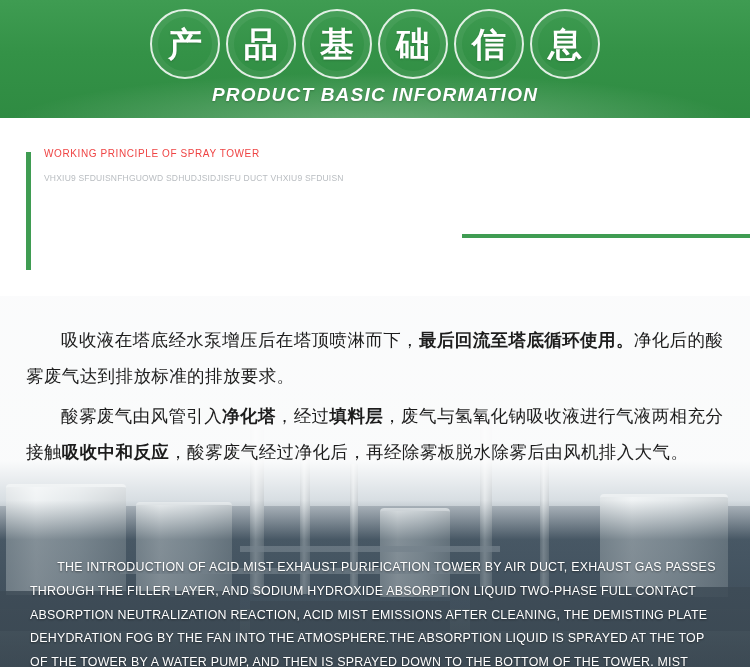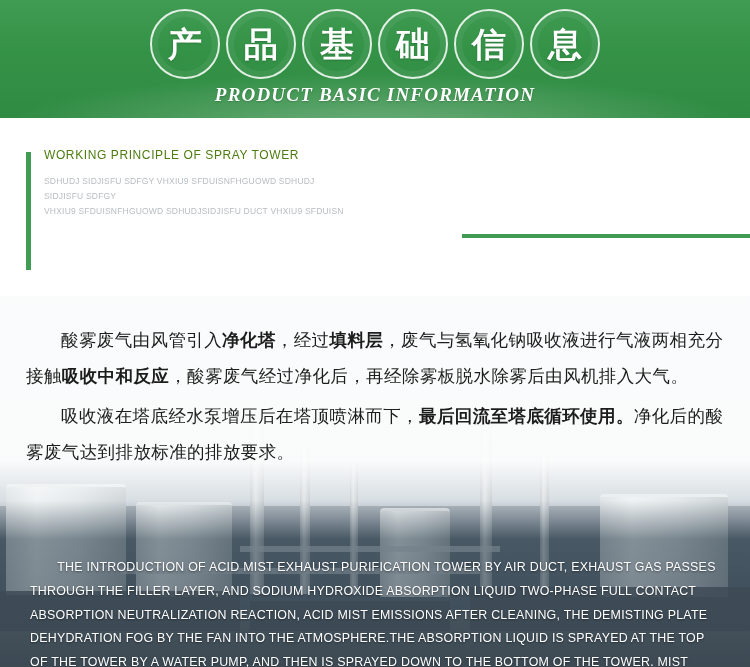--- a/index.html
+++ b/index.html
@@ -62,21 +62,21 @@
     text-shadow: 0 1px 2px rgba(0,0,0,0.18);
     box-shadow: inset 0 0 0 6px rgba(255,255,255,0.06);
   }
   .banner-sub {
     position: absolute;
     top: 84px;
     left: 0;
     width: 750px;
     text-align: center;
     color: #ffffff;
-    font-family: Liberation Serif, serif;
+    font-family: Liberation Sans, sans-serif;
     font-weight: bold;
     font-style: italic;
     font-size: 19px;
     letter-spacing: 1.2px;
     text-shadow: 0 1px 2px rgba(0,0,0,0.2);
   }
 
   
   .title-block {
     position: relative;
@@ -100,22 +100,22 @@
   .title-cn {
     color: #2f8b42;
     font-size: 31px;
     font-weight: bold;
     font-family: "DejaVu Sans", "Liberation Sans", sans-serif;
     letter-spacing: 1px;
     line-height: 1.2;
   }
   .title-en {
     margin-top: 8px;
-    color: #4d7c0f;
-    font-size: 12px;
+    color: #ef4444;
+    font-size: 10px;
     letter-spacing: 0.6px;
   }
   .title-filler {
     margin-top: 12px;
     color: #b9bdc1;
     font-size: 8.5px;
     line-height: 1.75;
     letter-spacing: 0.2px;
     max-width: 300px;
   }
@@ -241,21 +241,20 @@
       <div class="cn-circle">息</div>
     </div>
     <div class="banner-sub">PRODUCT BASIC INFORMATION</div>
   </div>
 
   <div class="title-block">
     <div class="title-inner">
       <div class="title-bar"></div>
       <div class="title-en">WORKING PRINCIPLE OF SPRAY TOWER</div>
       <div class="title-filler">
-        <div>SDHUDJ SIDJISFU SDFGY VHXIU9 SFDUISNFHGUOWD  SDHUDJ SIDJISFU SDFGY</div>
         <div>VHXIU9 SFDUISNFHGUOWD SDHUDJSIDJISFU DUCT VHXIU9 SFDUISN</div>
       </div>
     </div>
     <div class="title-rule"></div>
   </div>
 
   <div class="content">
     <div class="photo">
       <div class="sky"></div>
       <div class="stack s3"></div>
@@ -270,22 +269,22 @@
       <div class="pipe p1"></div>
       <div class="pipe p2"></div>
       <div class="ground"></div>
       <div class="lowbuild b1"></div>
       <div class="lowbuild b2"></div>
       <div class="lowbuild b3"></div>
     </div>
     <div class="photo-overlay"></div>
 
     <div class="cn-body">
+      <p><span>吸收液在塔底经水泵增压后在塔顶喷淋而下，</span><b>最后回流至塔底循环使用。</b><span>净化后的酸雾废气达到排放标准的排放要求。</span></p>
       <p><span>酸雾废气由风管引入</span><b>净化塔</b><span>，经过</span><b>填料层</b><span>，废气与氢氧化钠吸收液进行气液两相充分接触</span><b>吸收中和反应</b><span>，酸雾废气经过净化后，再经除雾板脱水除雾后由风机排入大气。</span></p>
-      <p><span>吸收液在塔底经水泵增压后在塔顶喷淋而下，</span><b>最后回流至塔底循环使用。</b><span>净化后的酸雾废气达到排放标准的排放要求。</span></p>
     </div>
 
     <div class="en-body">
       <p>THE INTRODUCTION OF ACID MIST EXHAUST PURIFICATION TOWER BY AIR DUCT, EXHAUST GAS PASSES THROUGH THE FILLER LAYER, AND SODIUM HYDROXIDE ABSORPTION LIQUID TWO-PHASE FULL CONTACT ABSORPTION NEUTRALIZATION REACTION, ACID MIST EMISSIONS AFTER CLEANING, THE DEMISTING PLATE DEHYDRATION FOG BY THE FAN INTO THE ATMOSPHERE.THE ABSORPTION LIQUID IS SPRAYED AT THE TOP OF THE TOWER BY A WATER PUMP, AND THEN IS SPRAYED DOWN TO THE BOTTOM OF THE TOWER. MIST EXHAUST GAS PURIFICATION AFTER REACH DISCHARGE STANDARD REQUIREMENTS.</p>
     </div>
   </div>
 
 </div>
 
 </body></html>

